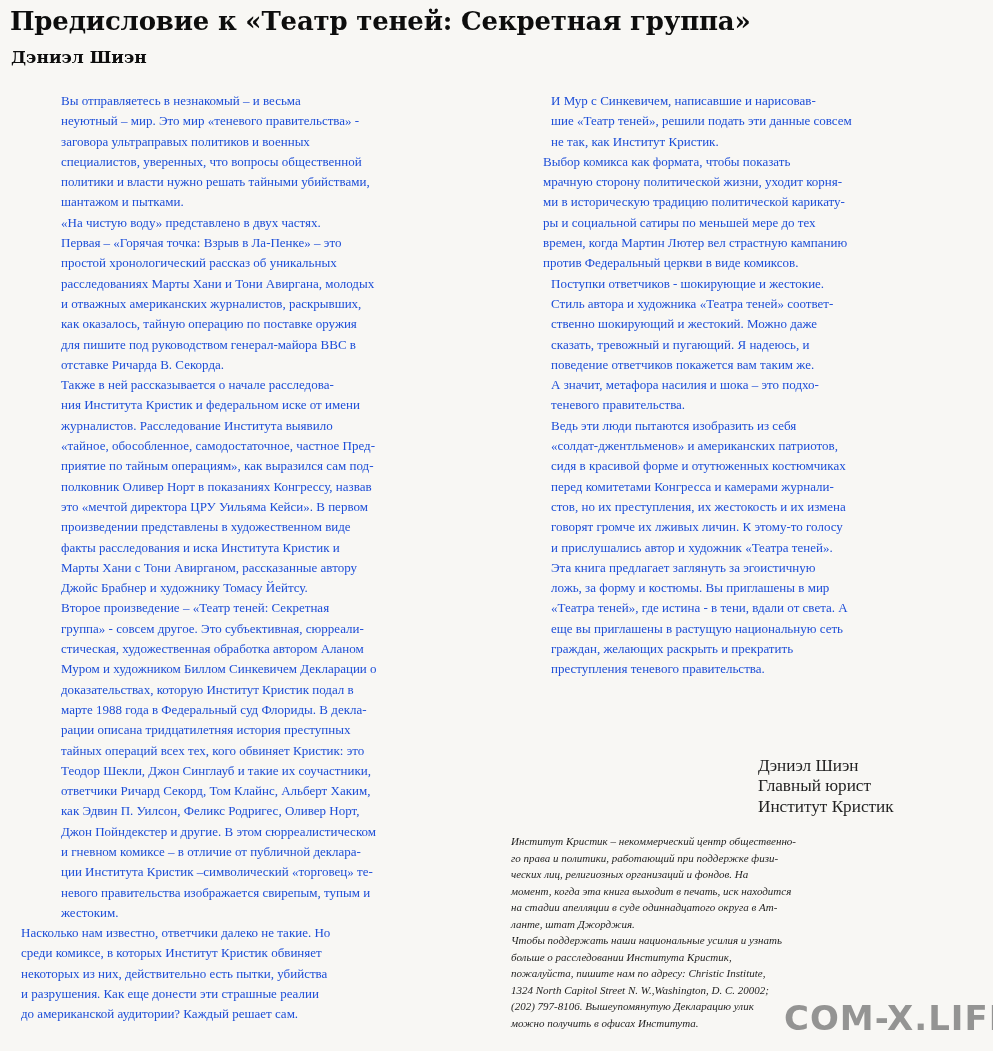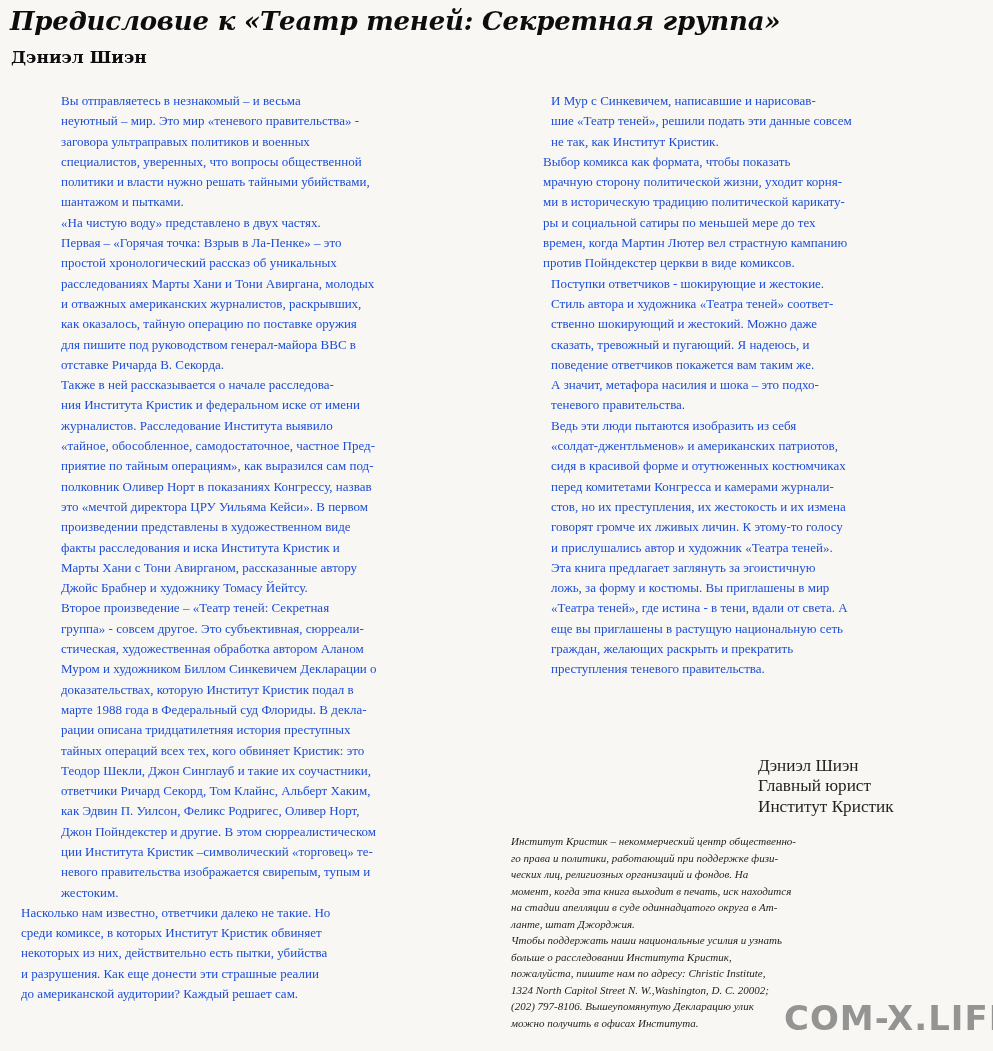--- a/index.html
+++ b/index.html
@@ -5,21 +5,21 @@
   html, body { margin: 0; padding: 0; }
   body {
     width: 993px; height: 1051px; overflow: hidden;
     background: #f8f7f4; color: #1a1a1a;
     font-family: "DejaVu Serif", "Liberation Serif", serif;
     position: relative;
   }
   .title {
     position: absolute; left: 10px; top: 4px;
     font-family: "DejaVu Serif", serif;
-    font-weight: bold; font-style: italic;
+    font-weight: bold; 
     font-size: 26px; line-height: 34px; color: #0d0d0d;
     letter-spacing: -0.2px; white-space: nowrap;
   }
   .author {
     position: absolute; left: 11px; top: 46px;
     font-family: "DejaVu Serif", serif;
     font-weight: bold; font-size: 17px; line-height: 22px; color: #0d0d0d;
   }
   .col {
     position: absolute; top: 91px;
@@ -95,20 +95,21 @@
       <span class="line">стическая, художественная обработка автором Аланом</span>
       <span class="line">Муром и художником Биллом Синкевичем Декларации о</span>
       <span class="line">доказательствах, которую Институт Кристик подал в</span>
       <span class="line">марте 1988 года в Федеральный суд Флориды. В декла-</span>
       <span class="line">рации описана тридцатилетняя история преступных</span>
       <span class="line">тайных операций всех тех, кого обвиняет Кристик: это</span>
       <span class="line">Теодор Шекли, Джон Синглауб и такие их соучастники,</span>
       <span class="line">ответчики Ричард Секорд, Том Клайнс, Альберт Хаким,</span>
       <span class="line">как Эдвин П. Уилсон, Феликс Родригес, Оливер Норт,</span>
       <span class="line">Джон Пойндекстер и другие. В этом сюрреалистическом</span>
+      <span class="line">и гневном комиксе – в отличие от публичной деклара-</span>
       <span class="line">ции Института Кристик –символический «торговец» те-</span>
       <span class="line">невого правительства изображается свирепым, тупым и</span>
       <span class="line">жестоким.</span>
     </p>
     <p>
       <span class="line">Насколько нам известно, ответчики далеко не такие. Но</span>
       <span class="line">среди комиксе, в которых Институт Кристик обвиняет</span>
       <span class="line">некоторых из них, действительно есть пытки, убийства</span>
       <span class="line">и разрушения. Как еще донести эти страшные реалии</span>
       <span class="line">до американской аудитории? Каждый решает сам.</span>
@@ -119,21 +120,21 @@
       <span class="line">И Мур с Синкевичем, написавшие и нарисовав-</span>
       <span class="line">шие «Театр теней», решили подать эти данные совсем</span>
       <span class="line">не так, как Институт Кристик.</span>
     </p>
     <p class="ind-s">
       <span class="line">Выбор комикса как формата, чтобы показать</span>
       <span class="line">мрачную сторону политической жизни, уходит корня-</span>
       <span class="line">ми в историческую традицию политической карикату-</span>
       <span class="line">ры и социальной сатиры по меньшей мере до тех</span>
       <span class="line">времен, когда Мартин Лютер вел страстную кампанию</span>
-      <span class="line">против Пойндекстер церкви в виде комиксов.</span>
+      <span class="line">против Федеральный церкви в виде комиксов.</span>
     </p>
     <p class="ind">
       <span class="line">Поступки ответчиков - шокирующие и жестокие.</span>
       <span class="line">Стиль автора и художника «Театра теней» соответ-</span>
       <span class="line">ственно шокирующий и жестокий. Можно даже</span>
       <span class="line">сказать, тревожный и пугающий. Я надеюсь, и</span>
       <span class="line">поведение ответчиков покажется вам таким же.</span>
     </p>
     <p class="ind">
       <span class="line">А значит, метафора насилия и шока – это подхо-</span>

